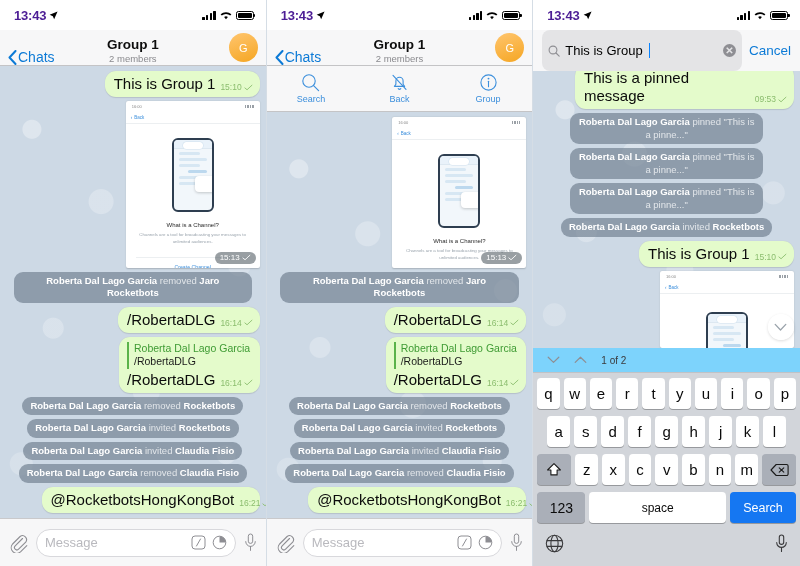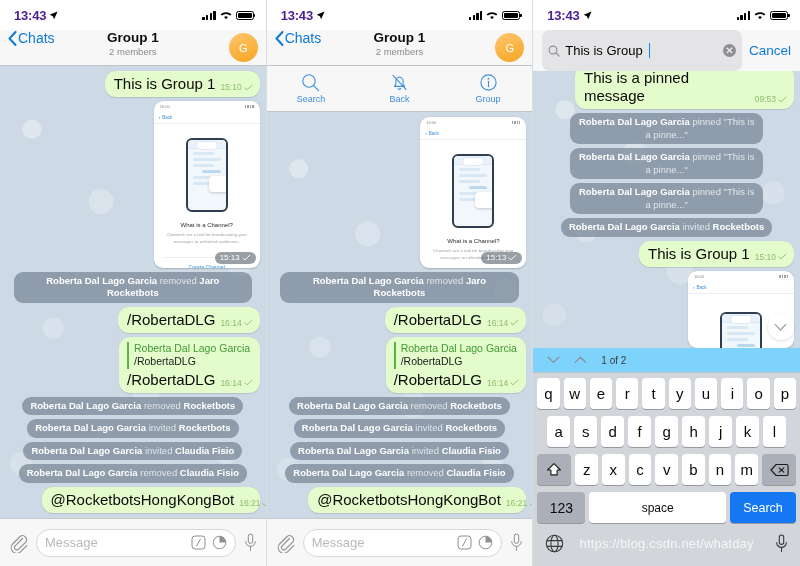--- a/index.html
+++ b/index.html
@@ -47,21 +47,21 @@
   .batt::after {
     content: ""; position: absolute; right: -2.6px; top: 2.6px;
     width: 1.6px; height: 3.4px; background: #000; border-radius: 0 1px 1px 0;
   }
   .batt b { display: block; height: 100%; width: 100%; background: #000; border-radius: 1px; }
 
   
   .navbar {
     flex: 0 0 36px; background: #f7f7f8;
     border-bottom: .5px solid #c4c4c6;
-    display: flex; align-items: flex-start; position: relative; z-index: 11;
+    display: flex; align-items: flex-end; position: relative; z-index: 11;
     padding: 0 8px;
   }
   .nav-back {
     display: flex; align-items: center; gap: 1px;
     color: #0c7ad6; font-size: 14px; white-space: nowrap;
   }
   .chev-left { width: 9px; height: 15px; flex: 0 0 auto; }
   .nav-title-wrap {
     position: absolute; left: 0; right: 0; text-align: center;
     pointer-events: none;
@@ -163,21 +163,21 @@
   .quote .qname { font-size: 10.5px; color: #3f9b34; font-weight: 500; line-height: 1.3; }
   .quote .qtext { font-size: 10.5px; color: #1a1a1a; line-height: 1.3; }
   .quote-bubble .body {
     display: flex; align-items: flex-end; gap: 5px; justify-content: space-between;
   }
   .quote-bubble .body .txt { font-size: 15px; color: #0b0b0b; line-height: 1.2; }
 
   
   .photo-msg {
     align-self: flex-end; position: relative;
-    width: 106px; background: #fff; border-radius: 9px; overflow: hidden;
+    width: 134px; background: #fff; border-radius: 2px; overflow: hidden;
     box-shadow: 0 .5px 1.5px rgba(0,0,0,.18);
   }
   .ph-status {
     height: 11px; display: flex; align-items: center; justify-content: space-between;
     padding: 0 6px; font-size: 4px; color: #888;
   }
   .ph-dots { display: flex; gap: 1px; align-items: flex-end; }
   .ph-dots i { width: 1.4px; height: 3px; background: #9aa0a6; display: block; }
   .ph-nav {
     height: 12px; border-bottom: .5px solid #eceff1;
@@ -818,21 +818,20 @@
           <div class="key search">Search</div>
         </div>
       </div>
 
       <div class="kb-bottom">
         <svg width="19" height="19" viewBox="0 0 19 19">
             <circle cx="9.5" cy="9.5" r="8.2" stroke="#3a3a3c" stroke-width="1.1" fill="none"></circle>
             <ellipse cx="9.5" cy="9.5" rx="3.6" ry="8.2" stroke="#3a3a3c" stroke-width="1.1" fill="none"></ellipse>
             <path d="M1.8 6.6h15.4M1.8 12.4h15.4" stroke="#3a3a3c" stroke-width="1.1"></path>
           </svg>
-        <span class="watermark">https://blog.csdn.net/whatday</span>
         <svg width="13" height="19" viewBox="0 0 13 19">
             <rect x="4.3" y="1" width="4.4" height="9.4" rx="2.2" stroke="#3a3a3c" stroke-width="1.1" fill="none"></rect>
             <path d="M1.7 8.6a4.8 4.8 0 0 0 9.6 0M6.5 13.4V17.4" stroke="#3a3a3c" stroke-width="1.1" fill="none" stroke-linecap="round"></path>
           </svg>
       </div>
     </div>
   </div>
 
 </div>
 

